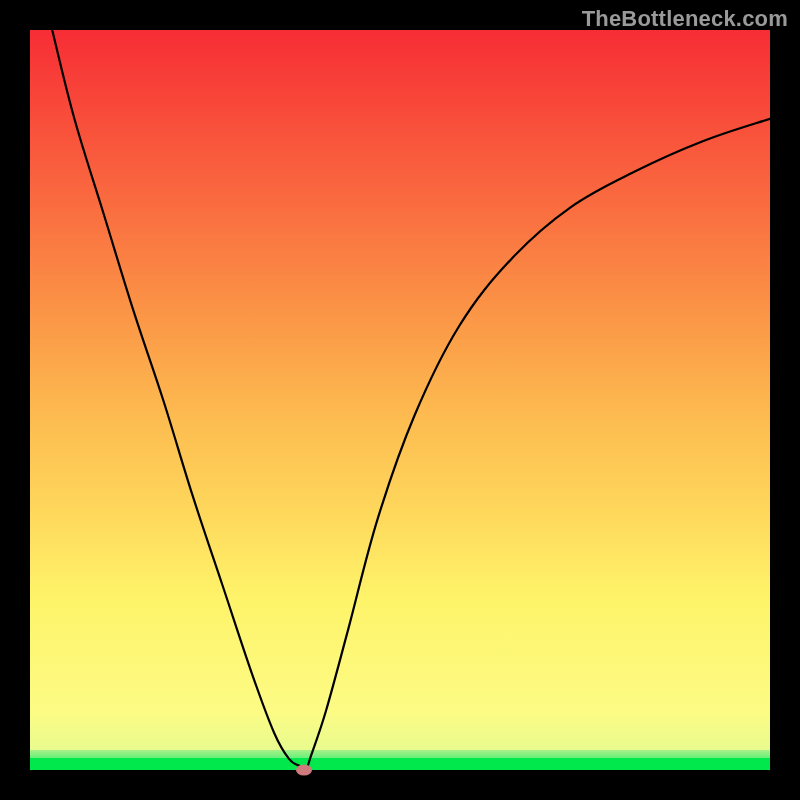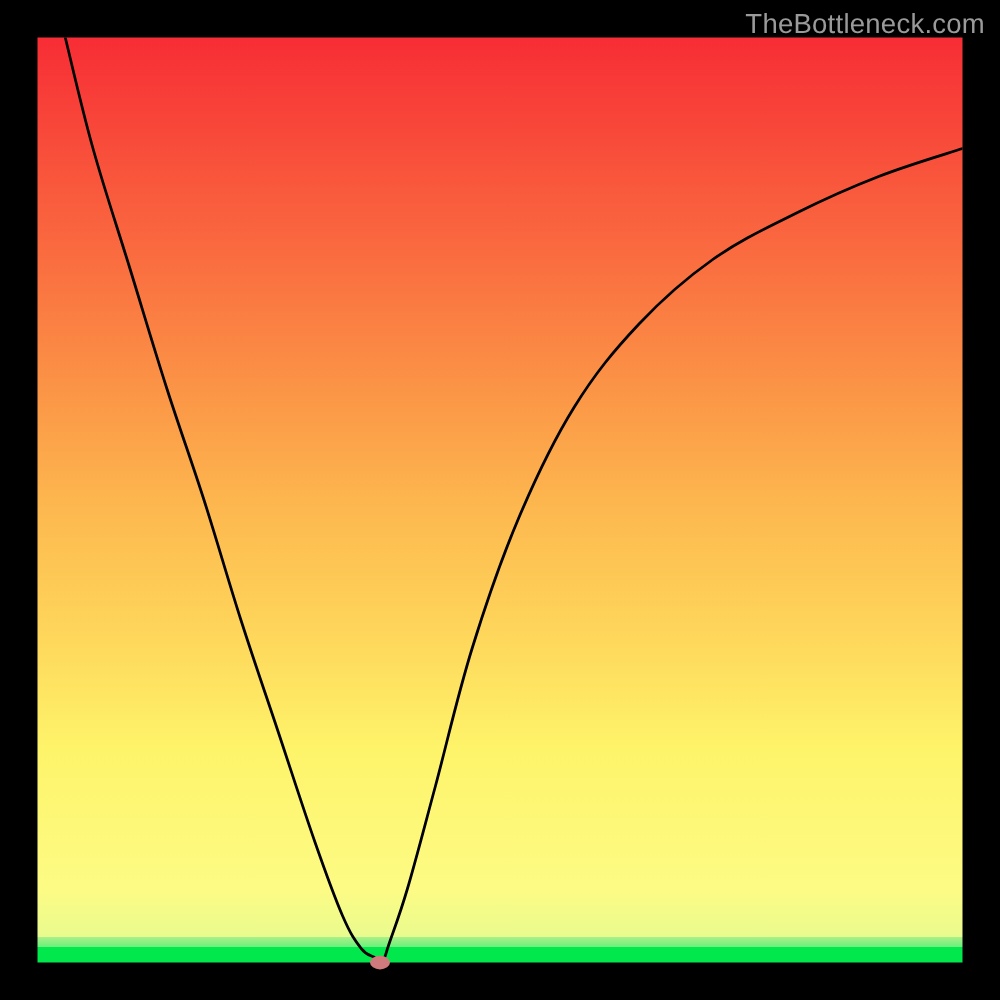--- a/index.html
+++ b/index.html
@@ -34,21 +34,21 @@
         #fb9446 460px, #fa6e40 560px,
         #f84a3a 660px, #f72d35 740px
       );
   }
   .watermark {
     position: absolute;
     top: 6px;
     right: 12px;
     color: #9a9a9a;
     font-size: 22px;
-    font-weight: 400;
+    font-weight: 700;
     letter-spacing: 0.2px;
     user-select: none;
   }
   .marker {
     position: absolute;
     width: 16px;
     height: 11px;
     background: #cf7a7d;
     border-radius: 50%;
     transform: translate(-50%, -50%);

